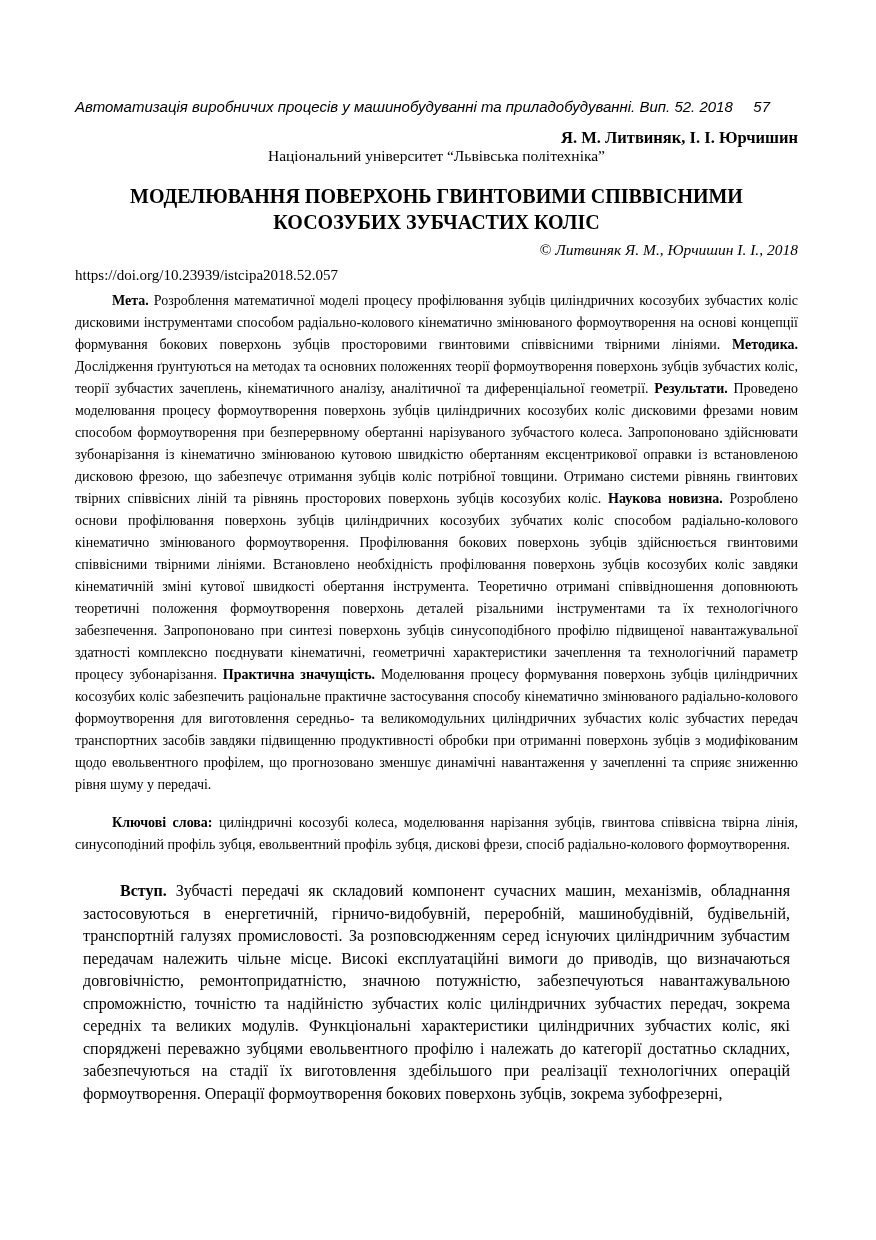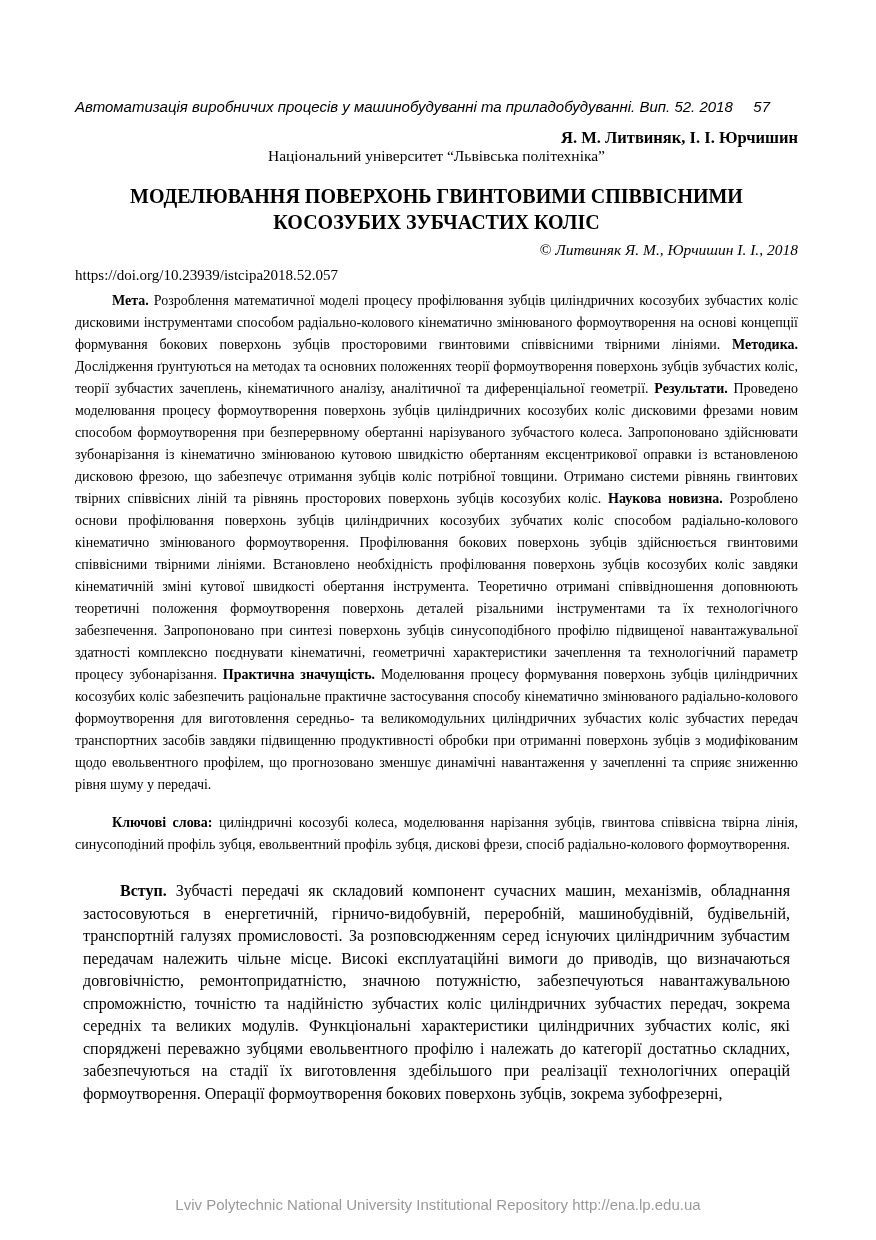--- a/index.html
+++ b/index.html
@@ -138,17 +138,14 @@
   <p class="keywords">
     <span class="seg-label">Ключові слова:</span>
     <span>циліндричні косозубі колеса, моделювання нарізання зубців, гвинтова співвісна твірна лінія, синусоподіний профіль зубця, евольвентний профіль зубця, дискові фрези, спосіб радіально-колового формоутворення.</span>
   </p>
 
   <p class="intro">
     <span class="seg-label">Вступ.</span>
     <span>Зубчасті передачі як складовий компонент сучасних машин, механізмів, обладнання застосовуються в енергетичній, гірничо-видобувній, переробній, машинобудівній, будівельній, транспортній галузях промисловості. За розповсюдженням серед існуючих циліндричним зубчастим передачам належить чільне місце. Високі експлуатаційні вимоги до приводів, що визначаються довговічністю, ремонтопридатністю, значною потужністю, забезпечуються навантажувальною спроможністю, точністю та надійністю зубчастих коліс циліндричних зубчастих передач, зокрема середніх та великих модулів. Функціональні характеристики циліндричних зубчастих коліс, які споряджені переважно зубцями евольвентного профілю і належать до категорії достатньо складних, забезпечуються на стадії їх виготовлення здебільшого при реалізації технологічних операцій формоутворення. Операції формоутворення бокових поверхонь зубців, зокрема зубофрезерні,</span>
   </p>
 
-  <div class="page-footer">
-    <span>Lviv Polytechnic National University Institutional Repository http://ena.lp.edu.ua</span>
-  </div>
 
 </div>
 
 </body></html>

